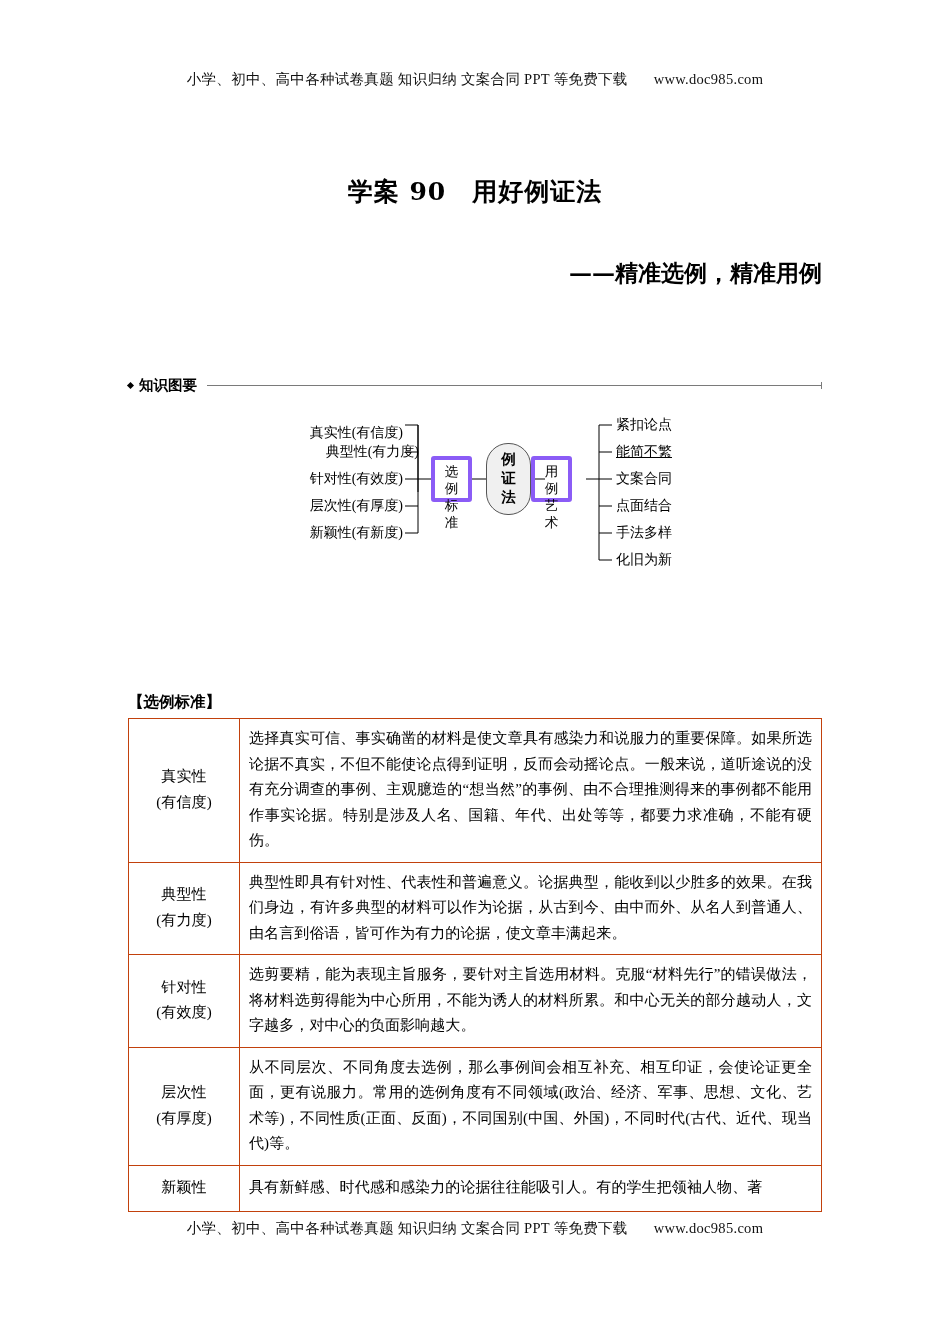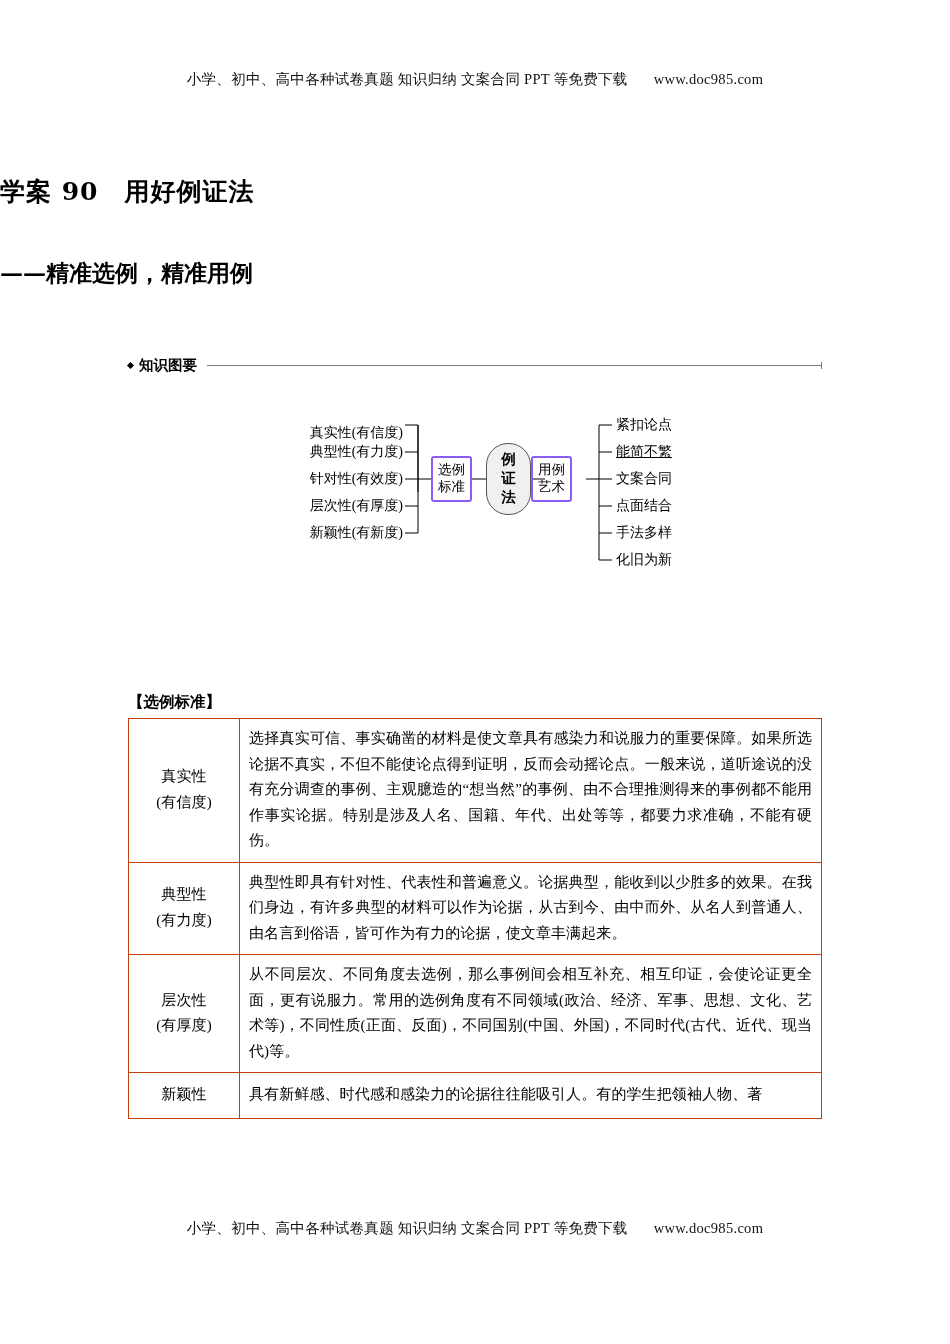--- a/index.html
+++ b/index.html
@@ -33,50 +33,51 @@
   }
   .header-note { top: 70px; }
   .footer-note { top: 1219px; }
   .note-url { margin-left: 26px; }
 
   .title-main {
     position: absolute;
     top: 175px;
     left: 0;
     width: 950px;
+    text-align: center;
     font-size: 25px;
     font-weight: bold;
     letter-spacing: 1px;
     font-family: "DejaVu Serif", "Liberation Serif", serif;
   }
   .title-sub {
     position: absolute;
     top: 258px;
     left: 0;
     width: 950px;
-    text-align: left;
+    text-align: right;
     padding-right: 128px;
     box-sizing: border-box;
     font-size: 23px;
     font-weight: bold;
     font-family: "DejaVu Serif", "Liberation Serif", serif;
   }
 
   .task-line {
     position: absolute;
     top: 341px;
     left: 128px;
     font-size: 15.5px;
     letter-spacing: 0.2px;
   }
   .task-label { font-weight: bold; }
 
   .section-bar {
     position: absolute;
-    top: 355px;
+    top: 375px;
     left: 128px;
     width: 694px;
     height: 20px;
     display: flex;
     align-items: center;
   }
   .section-bar .sq {
     width: 5px; height: 5px;
     background: #000;
     transform: rotate(45deg);
@@ -110,21 +111,21 @@
   }
   .mm-label {
     position: absolute;
     white-space: nowrap;
     font-size: 14px;
     font-family: "Liberation Serif", "DejaVu Serif", serif;
   }
   .mm-left { text-align: right; }
   .mm-box {
     position: absolute;
-    border: 2px solid #8b5cf6;
+    border: 4px solid #8b5cf6;
     border-radius: 3px;
     text-align: center;
     font-size: 13.5px;
     line-height: 17px;
     padding: 3px 5px;
     box-sizing: border-box;
   }
   .mm-center {
     position: absolute;
     border: 1.4px solid #555;
@@ -226,21 +227,21 @@
       <path d="M344 17 L344 152" stroke="#000" stroke-width="1" fill="none"></path>
       <path d="M344 17 L357 17" stroke="#000" stroke-width="1" fill="none"></path>
       <path d="M344 44 L357 44" stroke="#000" stroke-width="1" fill="none"></path>
       <path d="M344 71 L357 71" stroke="#000" stroke-width="1" fill="none"></path>
       <path d="M344 98 L357 98" stroke="#000" stroke-width="1" fill="none"></path>
       <path d="M344 125 L357 125" stroke="#000" stroke-width="1" fill="none"></path>
       <path d="M344 152 L357 152" stroke="#000" stroke-width="1" fill="none"></path>
     </svg>
 
     <div class="mm-label mm-left" style="top:16px; left:0; width:148px;">真实性(有信度)</div>
-    <div class="mm-label mm-left" style="top:35px; left:0; width:148px;">典型性(有力度)</div>
+    <div class="mm-label mm-left" style="top:35px; left:16px; width:148px;">典型性(有力度)</div>
     <div class="mm-label mm-left" style="top:62px; left:0; width:148px;">针对性(有效度)</div>
     <div class="mm-label mm-left" style="top:89px; left:0; width:148px;">层次性(有厚度)</div>
     <div class="mm-label mm-left" style="top:116px; left:0; width:148px;">新颖性(有新度)</div>
 
     <div class="mm-box" style="top:48px; left:176px; width:41px; height:46px;">
       <div>选例</div>
       <div>标准</div>
     </div>
 
     <div class="mm-center" style="top:35px; left:231px; width:45px; height:72px;">
@@ -276,20 +277,27 @@
       </tr>
       <tr>
         <td class="name">
           <div>典型性</div>
           <div>(有力度)</div>
         </td>
         <td class="desc">典型性即具有针对性、代表性和普遍意义。论据典型，能收到以少胜多的效果。在我们身边，有许多典型的材料可以作为论据，从古到今、由中而外、从名人到普通人、由名言到俗语，皆可作为有力的论据，使文章丰满起来。</td>
       </tr>
       <tr>
         <td class="name">
+          <div>针对性</div>
+          <div>(有效度)</div>
+        </td>
+        <td class="desc">选剪要精，能为表现主旨服务，要针对主旨选用材料。克服“材料先行”的错误做法，将材料选剪得能为中心所用，不能为诱人的材料所累。和中心无关的部分越动人，文字越多，对中心的负面影响越大。</td>
+      </tr>
+      <tr>
+        <td class="name">
           <div>层次性</div>
           <div>(有厚度)</div>
         </td>
         <td class="desc">从不同层次、不同角度去选例，那么事例间会相互补充、相互印证，会使论证更全面，更有说服力。常用的选例角度有不同领域(政治、经济、军事、思想、文化、艺术等)，不同性质(正面、反面)，不同国别(中国、外国)，不同时代(古代、近代、现当代)等。</td>
       </tr>
       <tr>
         <td class="name" style="height:30px;">
           <div>新颖性</div>
         </td>
         <td class="desc">具有新鲜感、时代感和感染力的论据往往能吸引人。有的学生把领袖人物、著</td>

